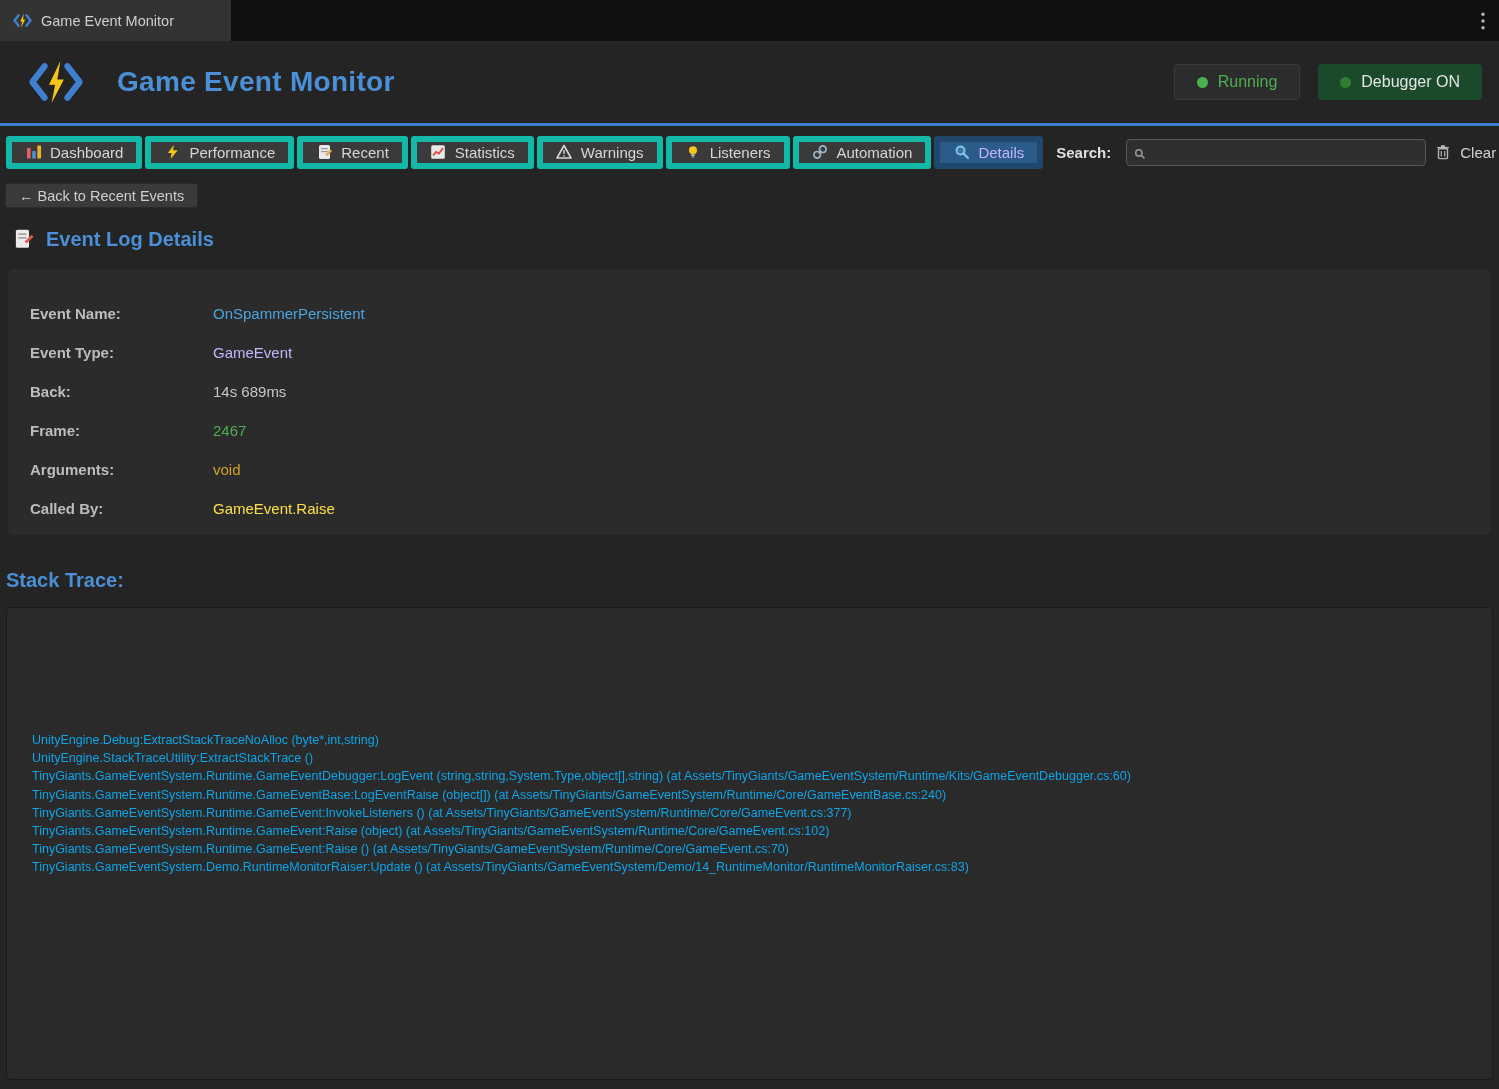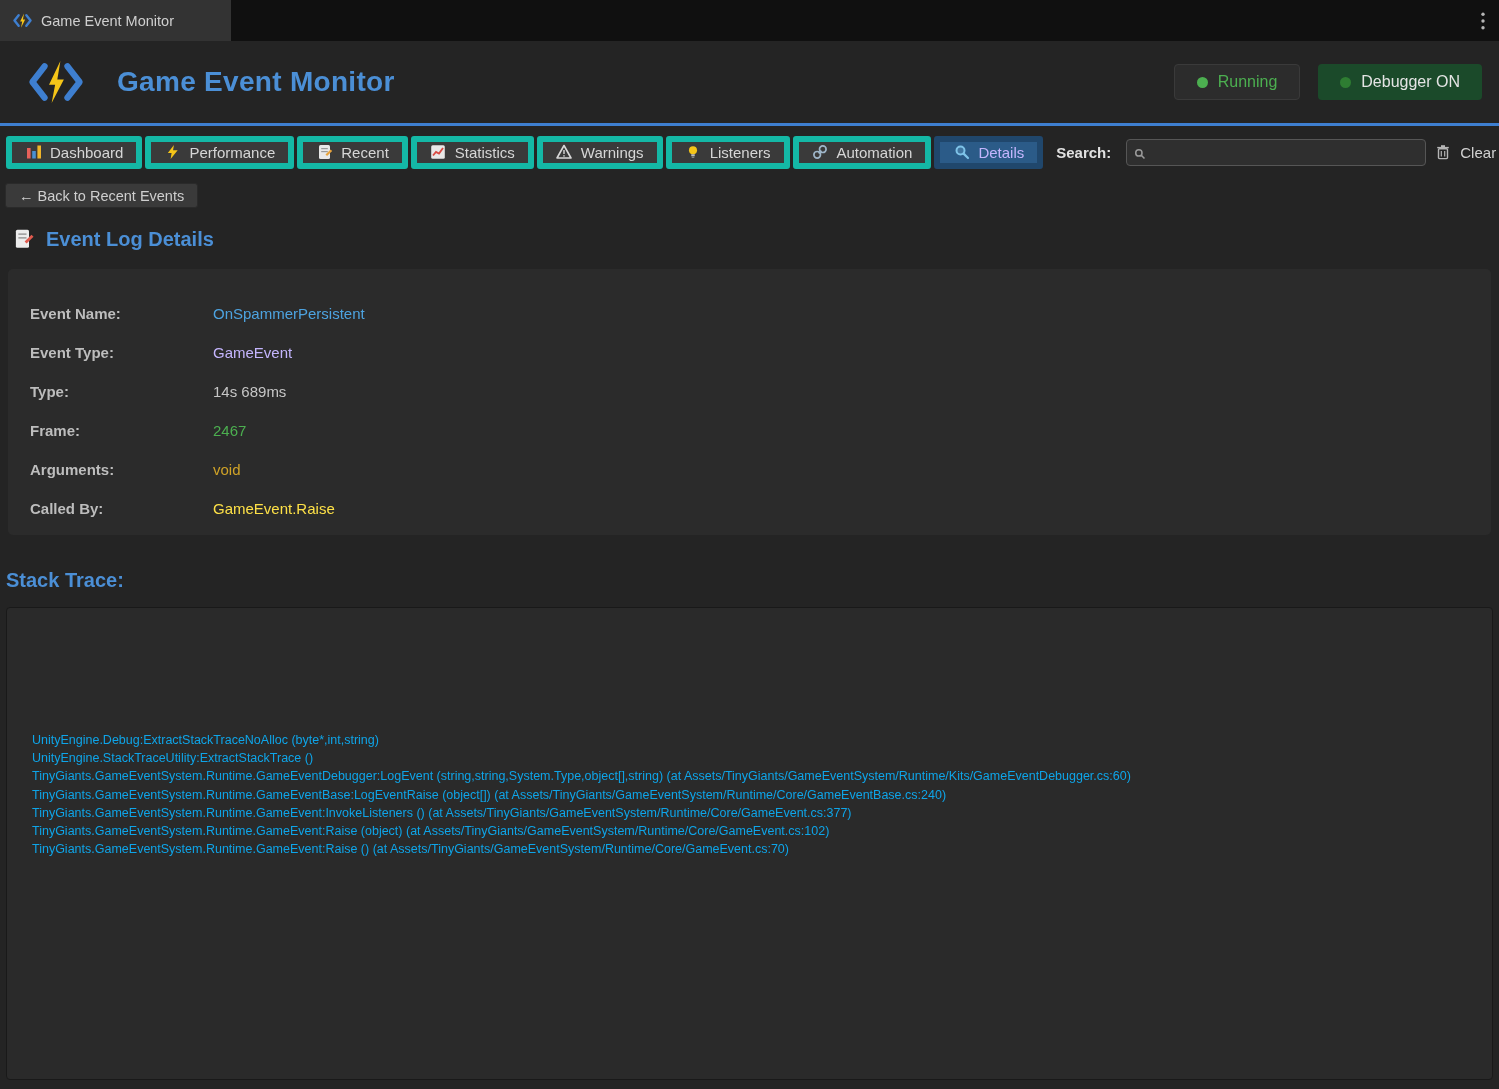--- a/index.html
+++ b/index.html
@@ -237,21 +237,21 @@
 <div class="details-panel">
   <div class="detail-row">
     <span class="detail-label">Event Name:</span>
     <span class="detail-value" style="color: rgb(77, 163, 224);">OnSpammerPersistent</span>
   </div>
   <div class="detail-row">
     <span class="detail-label">Event Type:</span>
     <span class="detail-value" style="color: #c4b5fd;">GameEvent</span>
   </div>
   <div class="detail-row">
-    <span class="detail-label">Type:</span>
+    <span class="detail-label">Back:</span>
     <span class="detail-value" style="color: rgb(198, 198, 198);">14s 689ms</span>
   </div>
   <div class="detail-row">
     <span class="detail-label">Frame:</span>
     <span class="detail-value" style="color: rgb(76, 175, 80);">2467</span>
   </div>
   <div class="detail-row">
     <span class="detail-label">Arguments:</span>
     <span class="detail-value" style="color: rgb(207, 162, 39);">void</span>
   </div>
@@ -264,13 +264,14 @@
 <div class="stack-heading" style="color: rgb(75, 143, 214);">Stack Trace:</div>
 
 <div class="stack-panel">
   <div class="stack-line">UnityEngine.Debug:ExtractStackTraceNoAlloc (byte*,int,string)</div>
   <div class="stack-line">UnityEngine.StackTraceUtility:ExtractStackTrace ()</div>
   <div class="stack-line">TinyGiants.GameEventSystem.Runtime.GameEventDebugger:LogEvent (string,string,System.Type,object[],string) (at Assets/TinyGiants/GameEventSystem/Runtime/Kits/GameEventDebugger.cs:60)</div>
   <div class="stack-line">TinyGiants.GameEventSystem.Runtime.GameEventBase:LogEventRaise (object[]) (at Assets/TinyGiants/GameEventSystem/Runtime/Core/GameEventBase.cs:240)</div>
   <div class="stack-line">TinyGiants.GameEventSystem.Runtime.GameEvent:InvokeListeners () (at Assets/TinyGiants/GameEventSystem/Runtime/Core/GameEvent.cs:377)</div>
   <div class="stack-line">TinyGiants.GameEventSystem.Runtime.GameEvent:Raise (object) (at Assets/TinyGiants/GameEventSystem/Runtime/Core/GameEvent.cs:102)</div>
   <div class="stack-line">TinyGiants.GameEventSystem.Runtime.GameEvent:Raise () (at Assets/TinyGiants/GameEventSystem/Runtime/Core/GameEvent.cs:70)</div>
+  <div class="stack-line">TinyGiants.GameEventSystem.Demo.RuntimeMonitorRaiser:Update () (at Assets/TinyGiants/GameEventSystem/Demo/14_RuntimeMonitor/RuntimeMonitorRaiser.cs:83)</div>
 </div>
 
 </body></html>

